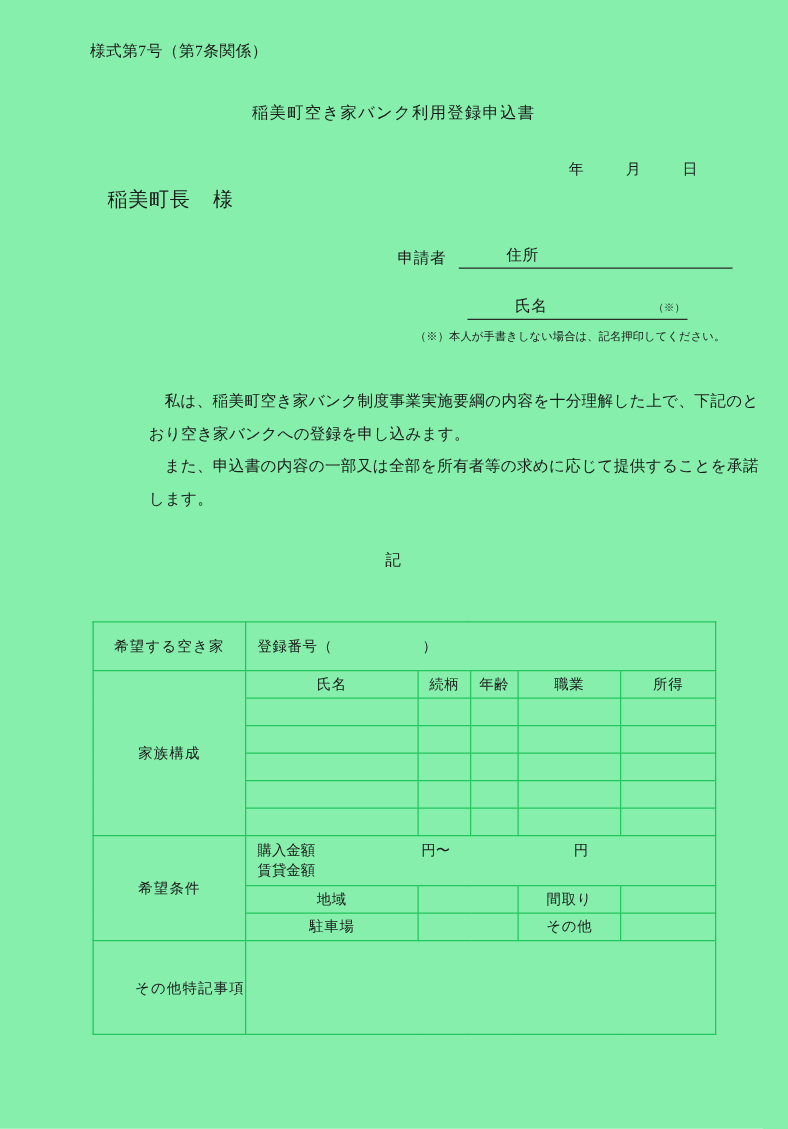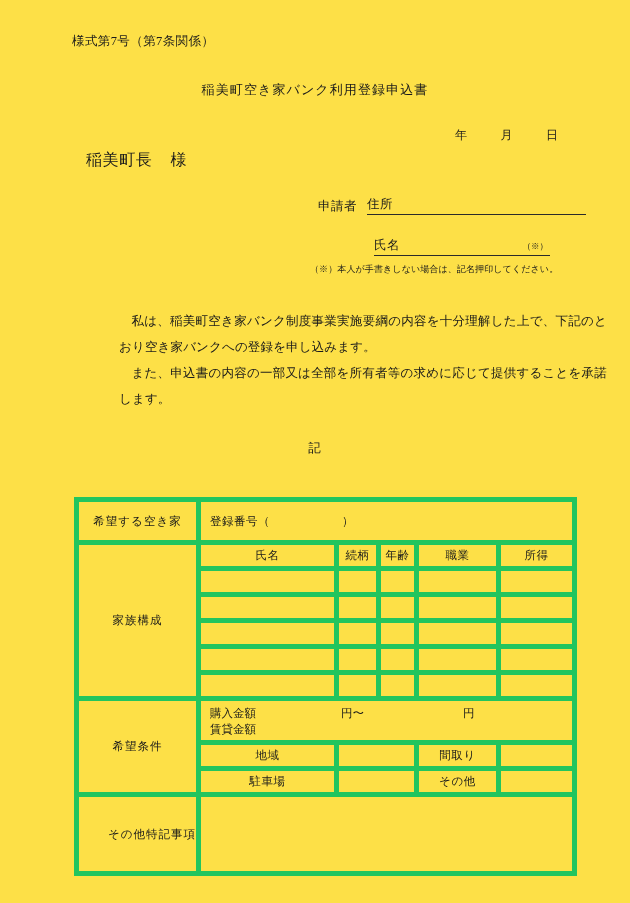--- a/index.html
+++ b/index.html
@@ -11,21 +11,21 @@
     width: 630px;
     height: 903px;
     position: relative;
     font-family: "Liberation Serif", "DejaVu Serif", serif;
     color: #1a1a1a;
     overflow: hidden;
   }
   .page {
     position: absolute;
     inset: 0;
-    background: #fde047;
+    background: #86efac;
   }
 
   
   .form-number {
     position: absolute;
     left: 72px;
     top: 33px;
     font-size: 12.5px;
     letter-spacing: 0.4px;
     white-space: nowrap;
@@ -84,30 +84,31 @@
     display: flex;
     align-items: flex-end;
     justify-content: space-between;
     padding-bottom: 1px;
   }
   .app-field.addr { width: 219px; }
   .app-field.name { width: 176px; margin-left: 56px; }
   .app-field .fname {
     letter-spacing: 0.5px;
     padding-right: 6px;
+    margin-left: 38px;
   }
   .app-field .mark {
     font-size: 8.5px;
     padding-right: 2px;
     position: relative;
     top: -1px;
   }
   .note {
     position: absolute;
-    left: 310px;
+    left: 332px;
     top: 263px;
     font-size: 9px;
     letter-spacing: 0.1px;
     white-space: nowrap;
   }
 
   
   .body-text {
     position: absolute;
     left: 71px;
@@ -137,21 +138,21 @@
   .form-table {
     position: absolute;
     left: 74px;
     top: 497px;
     width: 498px;
     border-collapse: collapse;
     table-layout: fixed;
     font-size: 11.5px;
   }
   .form-table td {
-    border: 5px solid #22c55e;
+    border: 1px solid #22c55e;
     padding: 0;
     vertical-align: middle;
   }
   .ctr { text-align: center; letter-spacing: 0.6px; }
   .lft { text-align: left; }
 
   td.rowlabel {
     text-align: center;
     letter-spacing: 1px;
   }

